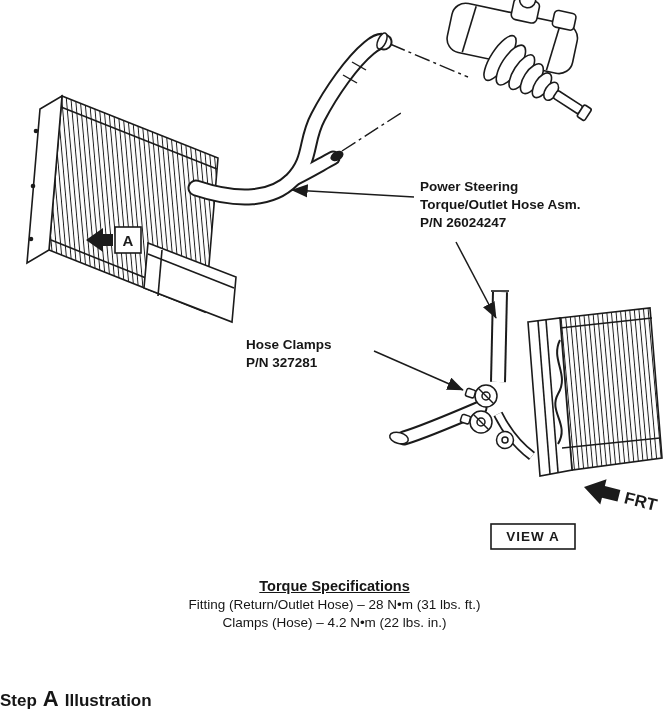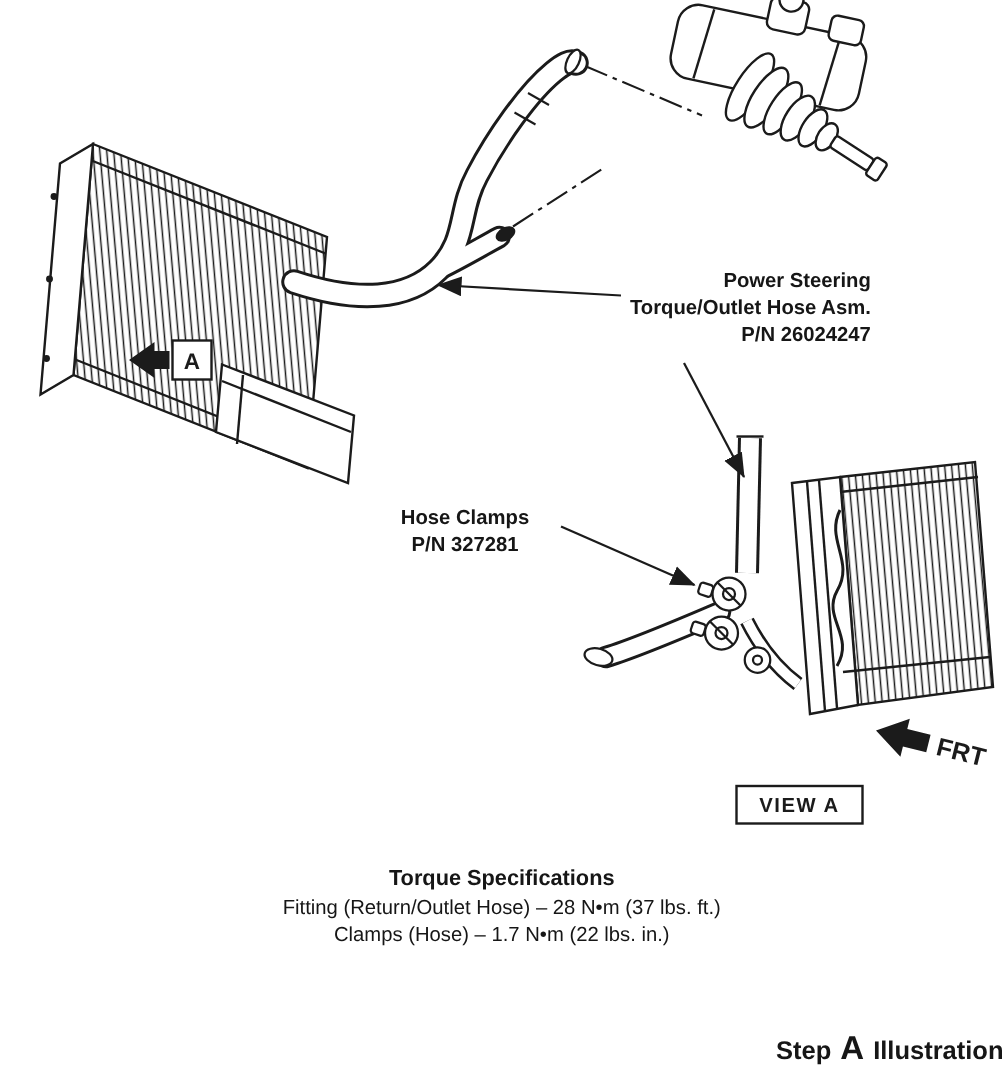--- a/index.html
+++ b/index.html
@@ -3,26 +3,26 @@
 <meta charset="utf-8">
 <style>
   html,body{margin:0;padding:0;}
   body{
     width:669px;height:728px;position:relative;overflow:hidden;
     background:#ffffff;color:#161616;
     font-family:"Liberation Sans", sans-serif;
   }
   .figure{position:absolute;inset:0;}
   svg{position:absolute;top:0;left:0;}
-  .label{position:absolute;font-weight:bold;font-size:13.5px;line-height:18px;white-space:nowrap;text-align:right;}
-  .label.centered{text-align:center;}
+  .label{position:absolute;font-weight:bold;font-size:13.5px;line-height:18px;white-space:nowrap;}
+  .label.centered{}
   .torque{position:absolute;left:0;right:0;top:576px;text-align:center;}
-  .torque .t-title{font-weight:bold;font-size:14.5px;line-height:20px;}
+  .torque .t-title{font-weight:bold;font-size:14.5px;line-height:20px;text-decoration:underline;}
   .torque .t-line{font-size:13.5px;line-height:18px;}
-  .caption{position:absolute;left:0;right:0;top:686px;text-align:right;font-weight:bold;}
+  .caption{position:absolute;left:0;right:0;top:686px;text-align:left;font-weight:bold;}
   .caption .step{font-size:17px;}
   .caption .letter{font-size:22px;padding:0 6px;}
   .caption .rest{font-size:17px;}
 </style>
 </head>
 <body>
 
 <div class="figure">
 
   <svg width="669" height="728" viewBox="0 0 669 728">
@@ -146,21 +146,21 @@
     <div>P/N 26024247</div>
   </div>
 
   <div class="label centered" style="left:246px; top:336px; width:128px;">
     <div>Hose Clamps</div>
     <div>P/N 327281</div>
   </div>
 
   <div class="torque">
     <div class="t-title">Torque Specifications</div>
-    <div class="t-line">Fitting (Return/Outlet Hose) – 28 N•m (37 lbs. ft.)</div>
-    <div class="t-line">Clamps (Hose) – 1.7 N•m (22 lbs. in.)</div>
+    <div class="t-line">Fitting (Return/Outlet Hose) – 28 N•m (31 lbs. ft.)</div>
+    <div class="t-line">Clamps (Hose) – 4.2 N•m (22 lbs. in.)</div>
   </div>
 
   <div class="caption">
     <span class="step">Step</span><span class="letter">A</span><span class="rest">Illustration</span>
   </div>
 
 </div>
 
 </body></html>

